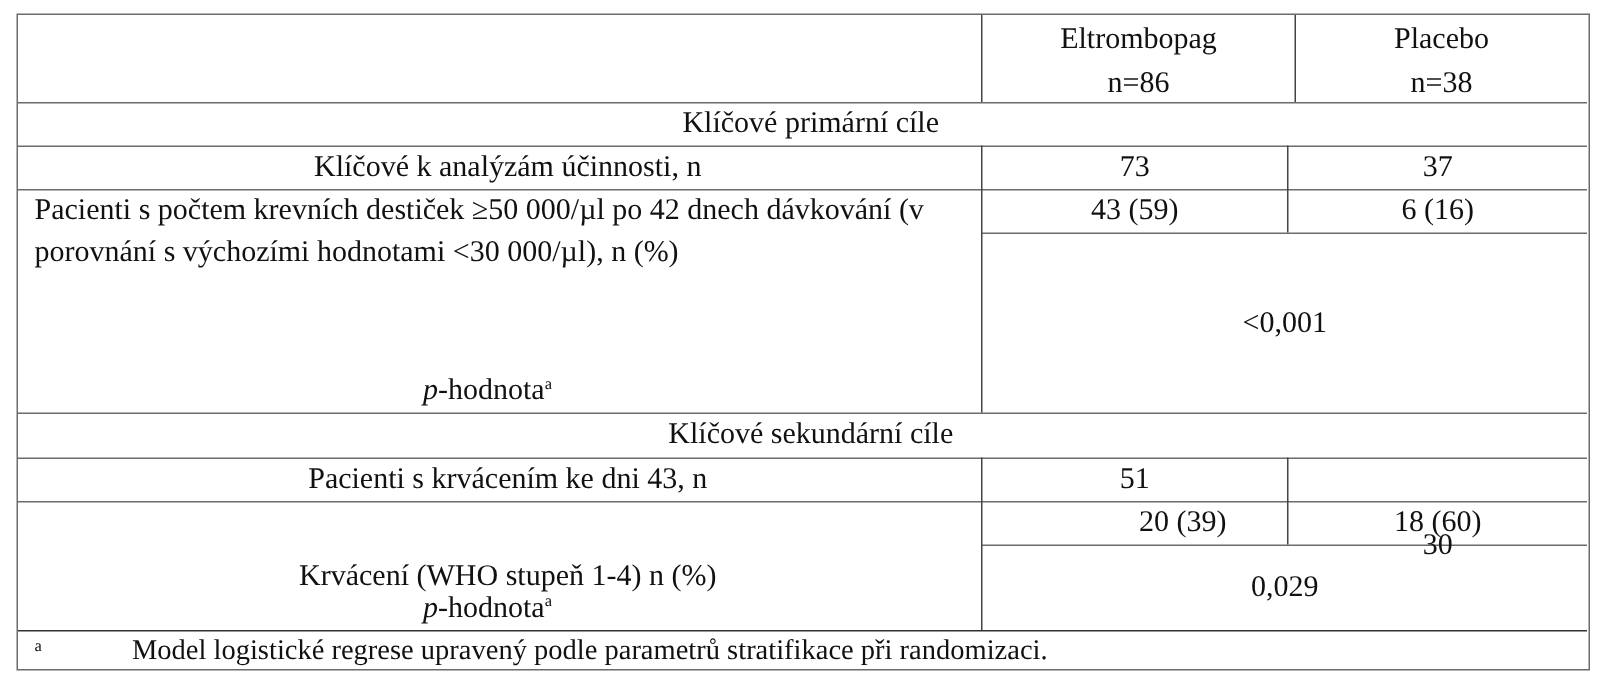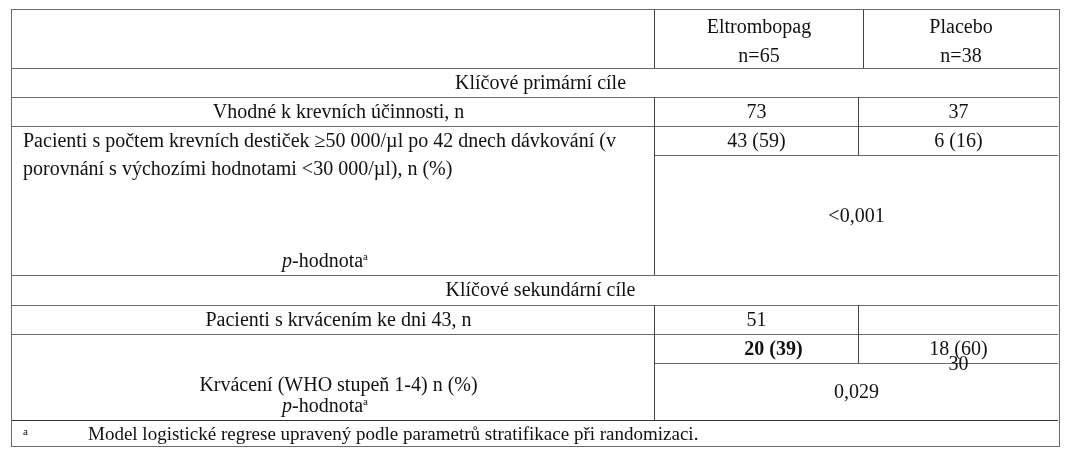--- a/index.html
+++ b/index.html
@@ -33,48 +33,48 @@
 
   <div class="vline" style="left:642px; top:0; height:58px;"></div>
   <div class="vline" style="left:851px; top:0; height:58px;"></div>
   <div class="vline" style="left:642px; top:87px; height:178px;"></div>
   <div class="vline" style="left:846px; top:87px; height:58px;"></div>
   <div class="vline" style="left:642px; top:295px; height:115px;"></div>
   <div class="vline" style="left:846px; top:295px; height:58px;"></div>
 
   <div class="cell center" style="left:643px; top:2px; width:208px;">
     <div>Eltrombopag</div>
-    <div>n=65</div>
+    <div>n=86</div>
   </div>
   <div class="cell center" style="left:852px; top:2px; width:194px;">
     <div>Placebo</div>
     <div>n=38</div>
   </div>
 
   <div class="cell left" style="left:0; top:58px; width:1046px; height:29px;">Klíčové primární cíle</div>
 
-  <div class="cell left" style="left:0; top:87px; width:642px; height:29px;">Vhodné k krevních účinnosti, n</div>
+  <div class="cell left" style="left:0; top:87px; width:642px; height:29px;">Klíčové k analýzám účinnosti, n</div>
   <div class="cell center" style="left:643px; top:87px; width:203px;font-family:Liberation Serif, serif;">73</div>
   <div class="cell center" style="left:847px; top:87px; width:199px;">37</div>
 
   <div class="cell multi" style="left:0; top:116px; width:642px;">Pacienti s počtem krevních destiček ≥50 000/µl po 42 dnech dávkování (v porovnání s výchozími hodnotami &lt;30 000/µl), n (%)</div>
   <div class="cell center" style="left:643px; top:116px; width:203px;">43 (59)</div>
   <div class="cell center" style="left:847px; top:116px; width:199px;">6 (16)</div>
 
   <div class="cell" style="left:270px; top:236px;"><i>p</i><span>-hodnota</span><sup>a</sup></div>
   <div class="cell center" style="left:643px; top:191px; width:403px;">&lt;0,001</div>
 
   <div class="cell left" style="left:0; top:265px; width:1046px; height:29px;">Klíčové sekundární cíle</div>
 
   <div class="cell left" style="left:0; top:295px; width:642px;">Pacienti s krvácením ke dni 43, n</div>
   <div class="cell center" style="left:643px; top:295px; width:203px;">51</div>
   <div class="cell center" style="left:847px; top:295px; width:199px;margin-top:44px;">30</div>
 
   <div class="cell left" style="left:0; top:324px; width:642px;margin-top:36px;">Krvácení (WHO stupeň 1-4) n (%)</div>
-  <div class="cell center" style="left:660px; top:324px; width:203px;font-weight:bold;">20 (39)</div>
+  <div class="cell center" style="left:675px; top:324px; width:203px;">20 (39)</div>
   <div class="cell center" style="left:847px; top:324px; width:199px;text-align:center;">18 (60)</div>
 
   <div class="cell" style="left:270px; top:381px;"><i>p</i><span>-hodnota</span><sup>a</sup></div>
   <div class="cell center" style="left:643px; top:367px; width:403px;">0,029</div>
 
   <div class="cell" style="left:11px; top:410px; font-size:11px; line-height:22px;">a</div>
   <div class="cell" style="left:76px; top:410px; font-size:19px; line-height:27px; white-space:nowrap;">Model logistické regrese upravený podle parametrů stratifikace při randomizaci.</div>
 </div>
 
 </body></html>

